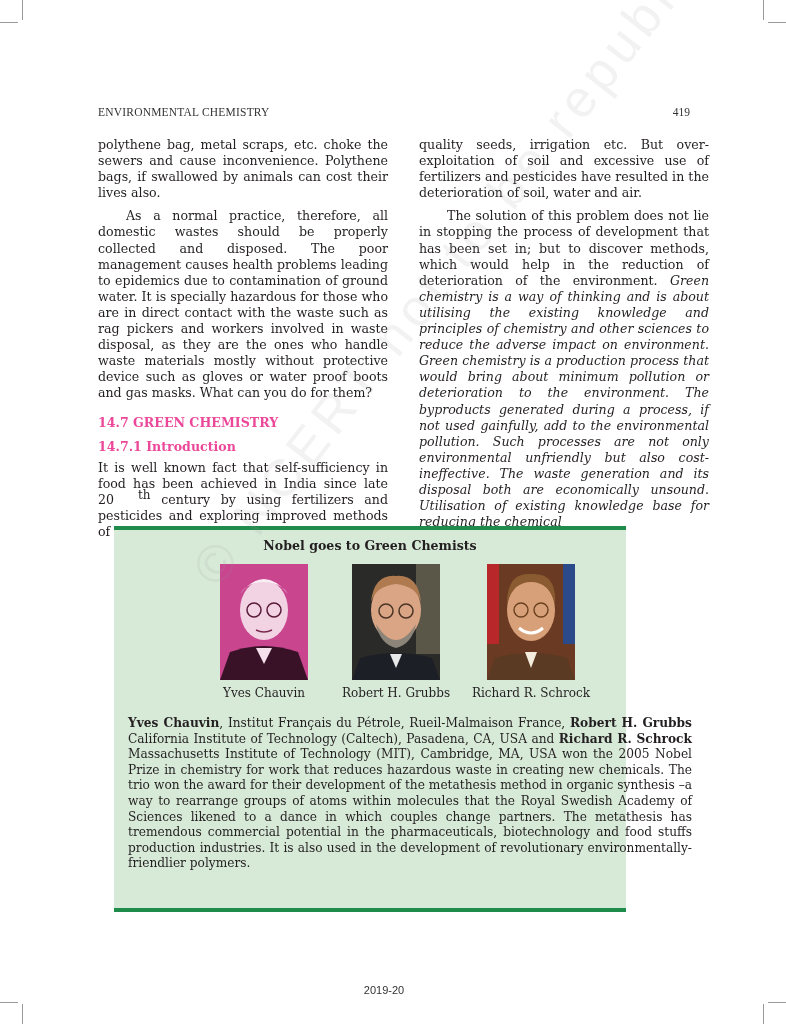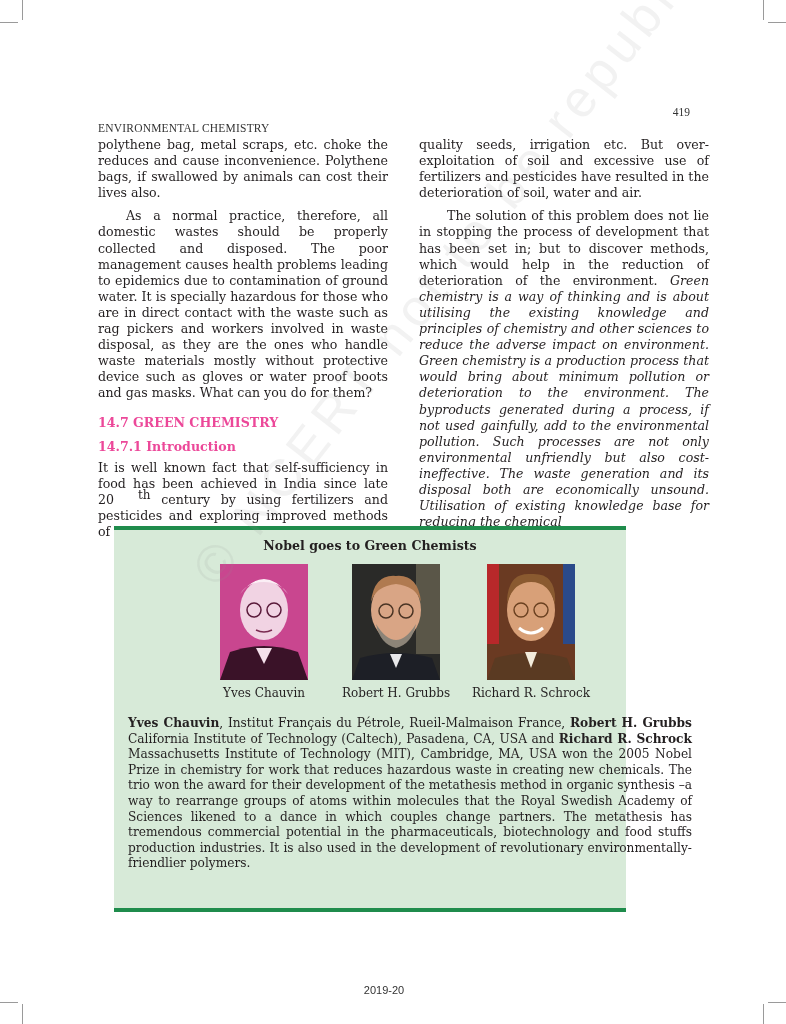--- a/index.html
+++ b/index.html
@@ -1,21 +1,21 @@
 <!DOCTYPE html>
 <html><head>
 <meta charset="utf-8">
 <style>
   html, body { margin:0; padding:0; background:#ffffff; }
   body { width:786px; height:1024px; position:relative; overflow:hidden;
          font-family:"DejaVu Serif", "Liberation Serif", serif; color:#231f20; }
   .crop { position:absolute; background:#9a9a9a; }
   .header { position:absolute; left:98px; top:104px; width:592px; height:18px;
             font-family:"Liberation Serif", serif; font-size:11.5px; color:#333; }
-  .header .title { position:absolute; left:0; top:18px; letter-spacing:0.2px; }
+  .header .title { position:absolute; left:0; top:2px; letter-spacing:0.2px; }
   .header .pagenum { position:absolute; right:0; top:2px; }
   .col { position:absolute; top:137px; width:290px; font-size:12.6px; line-height:16.1px; }
   .col.left { left:98px; }
   .col.right { left:419px; }
   .col p { margin:0; text-align:justify; }
   .col p.indent { text-indent:28px; margin-top:7px; }
   .col p.first { margin-top:0; }
   .col em { font-style:italic; }
   .sec { color:#ec4899; font-weight:bold; font-size:12.6px; margin:13px 0 0 0; }
   .sec.sub { margin-top:8px; }
@@ -48,21 +48,21 @@
 <div class="crop" style="left:0;top:1002px;width:18px;height:1px;"></div>
 <div class="crop" style="left:763px;top:1004px;width:1px;height:20px;"></div>
 <div class="crop" style="left:768px;top:1002px;width:18px;height:1px;"></div>
 
 <div class="header">
   <span class="title">ENVIRONMENTAL CHEMISTRY</span>
   <span class="pagenum">419</span>
 </div>
 
 <div class="col left">
-  <p class="first">polythene bag, metal scraps, etc. choke the reduces and cause inconvenience. Polythene bags, if swallowed by animals can cost their lives also.</p>
+  <p class="first">polythene bag, metal scraps, etc. choke the sewers and cause inconvenience. Polythene bags, if swallowed by animals can cost their lives also.</p>
   <p class="indent">As a normal practice, therefore, all domestic wastes should be properly collected and disposed. The poor management causes health problems leading to epidemics due to contamination of ground water. It is specially hazardous for those who are in direct contact with the waste such as rag pickers and workers involved in waste disposal, as they are the ones who handle waste materials mostly without protective device such as gloves or water proof boots and gas masks. What can you do for them?</p>
   <div class="sec">14.7 GREEN CHEMISTRY</div>
   <div class="sec sub">14.7.1 Introduction</div>
   <p style="margin-top:5px;"><span>It is well known fact that self-sufficiency in food has been achieved in India since late 20</span><span class="sup">th</span><span> century by using fertilizers and pesticides and exploring improved methods of farming, good</span></p>
 </div>
 
 <div class="col right">
   <p class="first">quality seeds, irrigation etc. But over-exploitation of soil and excessive use of fertilizers and pesticides have resulted in the deterioration of soil, water and air.</p>
   <p class="indent"><span>The solution of this problem does not lie in stopping the process of development that has been set in; but to discover methods, which would help in the reduction of deterioration of the environment. </span><em>Green chemistry is a way of thinking and is about utilising the existing knowledge and principles of chemistry and other sciences to reduce the adverse impact on environment. Green chemistry is a production process that would bring about minimum pollution or deterioration to the environment. The byproducts generated during a process, if not used gainfully, add to the environmental pollution. Such processes are not only environmental unfriendly but also cost-ineffective. The waste generation and its disposal both are economically unsound. Utilisation of existing knowledge base for reducing the chemical</em></p>
 </div>

